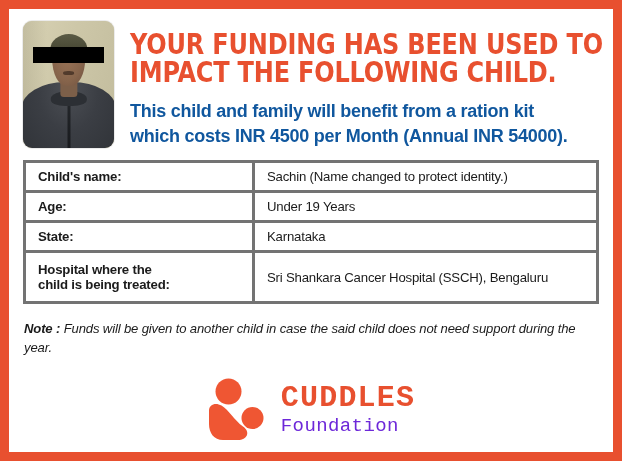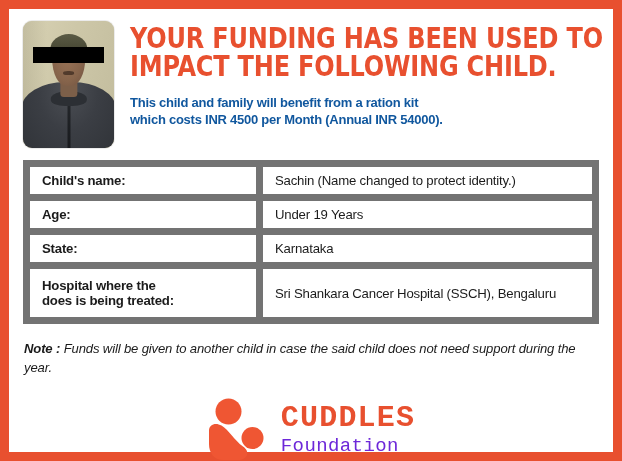--- a/index.html
+++ b/index.html
@@ -26,21 +26,21 @@
     box-sizing: border-box;
     width: 100%;
     height: 100%;
     background: #ffffff;
     padding: 12px 14px 0 14px;
   }
 
   
   .header {
     display: flex;
-    align-items: flex-start;
+    align-items: flex-end;
     gap: 16px;
   }
   .photo {
     position: relative;
     width: 91px;
     height: 127px;
     flex: 0 0 auto;
     border-radius: 9px;
     overflow: hidden;
     background: #cfc9ae;
@@ -162,36 +162,36 @@
     text-transform: uppercase;
     transform: scaleX(0.92);
     transform-origin: left center;
     margin: 0 0 13px 0;
     white-space: nowrap;
   }
   .headline .l2 { display: block; }
   .subhead {
     color: #10579E;
     font-weight: bold;
-    font-size: 13px;
+    font-size: 18px;
     line-height: 1.35;
     margin: 0;
     letter-spacing: -0.25px;
   }
   .subhead .l2 { display: block; }
 
   
   .info-table {
     width: 100%;
     border-collapse: collapse;
     margin-top: 12px;
     table-layout: fixed;
   }
   .info-table td {
-    border: 7px solid #737373;
+    border: 3px solid #737373;
     padding: 6px 0 6px 12px;
     font-size: 13.2px;
     color: #1b1b1b;
     vertical-align: middle;
     letter-spacing: -0.2px;
   }
   .info-table td.label {
     width: 214px;
     font-weight: bold;
   }
@@ -281,21 +281,21 @@
           <td class="label">Age:</td>
           <td>Under 19 Years</td>
         </tr>
         <tr>
           <td class="label">State:</td>
           <td>Karnataka</td>
         </tr>
         <tr class="tall">
           <td class="label">
             <span>Hospital where the</span>
-            <span class="label-l2">does is being treated:</span>
+            <span class="label-l2">child is being treated:</span>
           </td>
           <td>Sri Shankara Cancer Hospital (SSCH), Bengaluru</td>
         </tr>
       </tbody>
     </table>
 
     <p class="note">
       <b>Note :</b><span> Funds will be given to another child in case the said child does not need support during the year.</span>
     </p>
 

